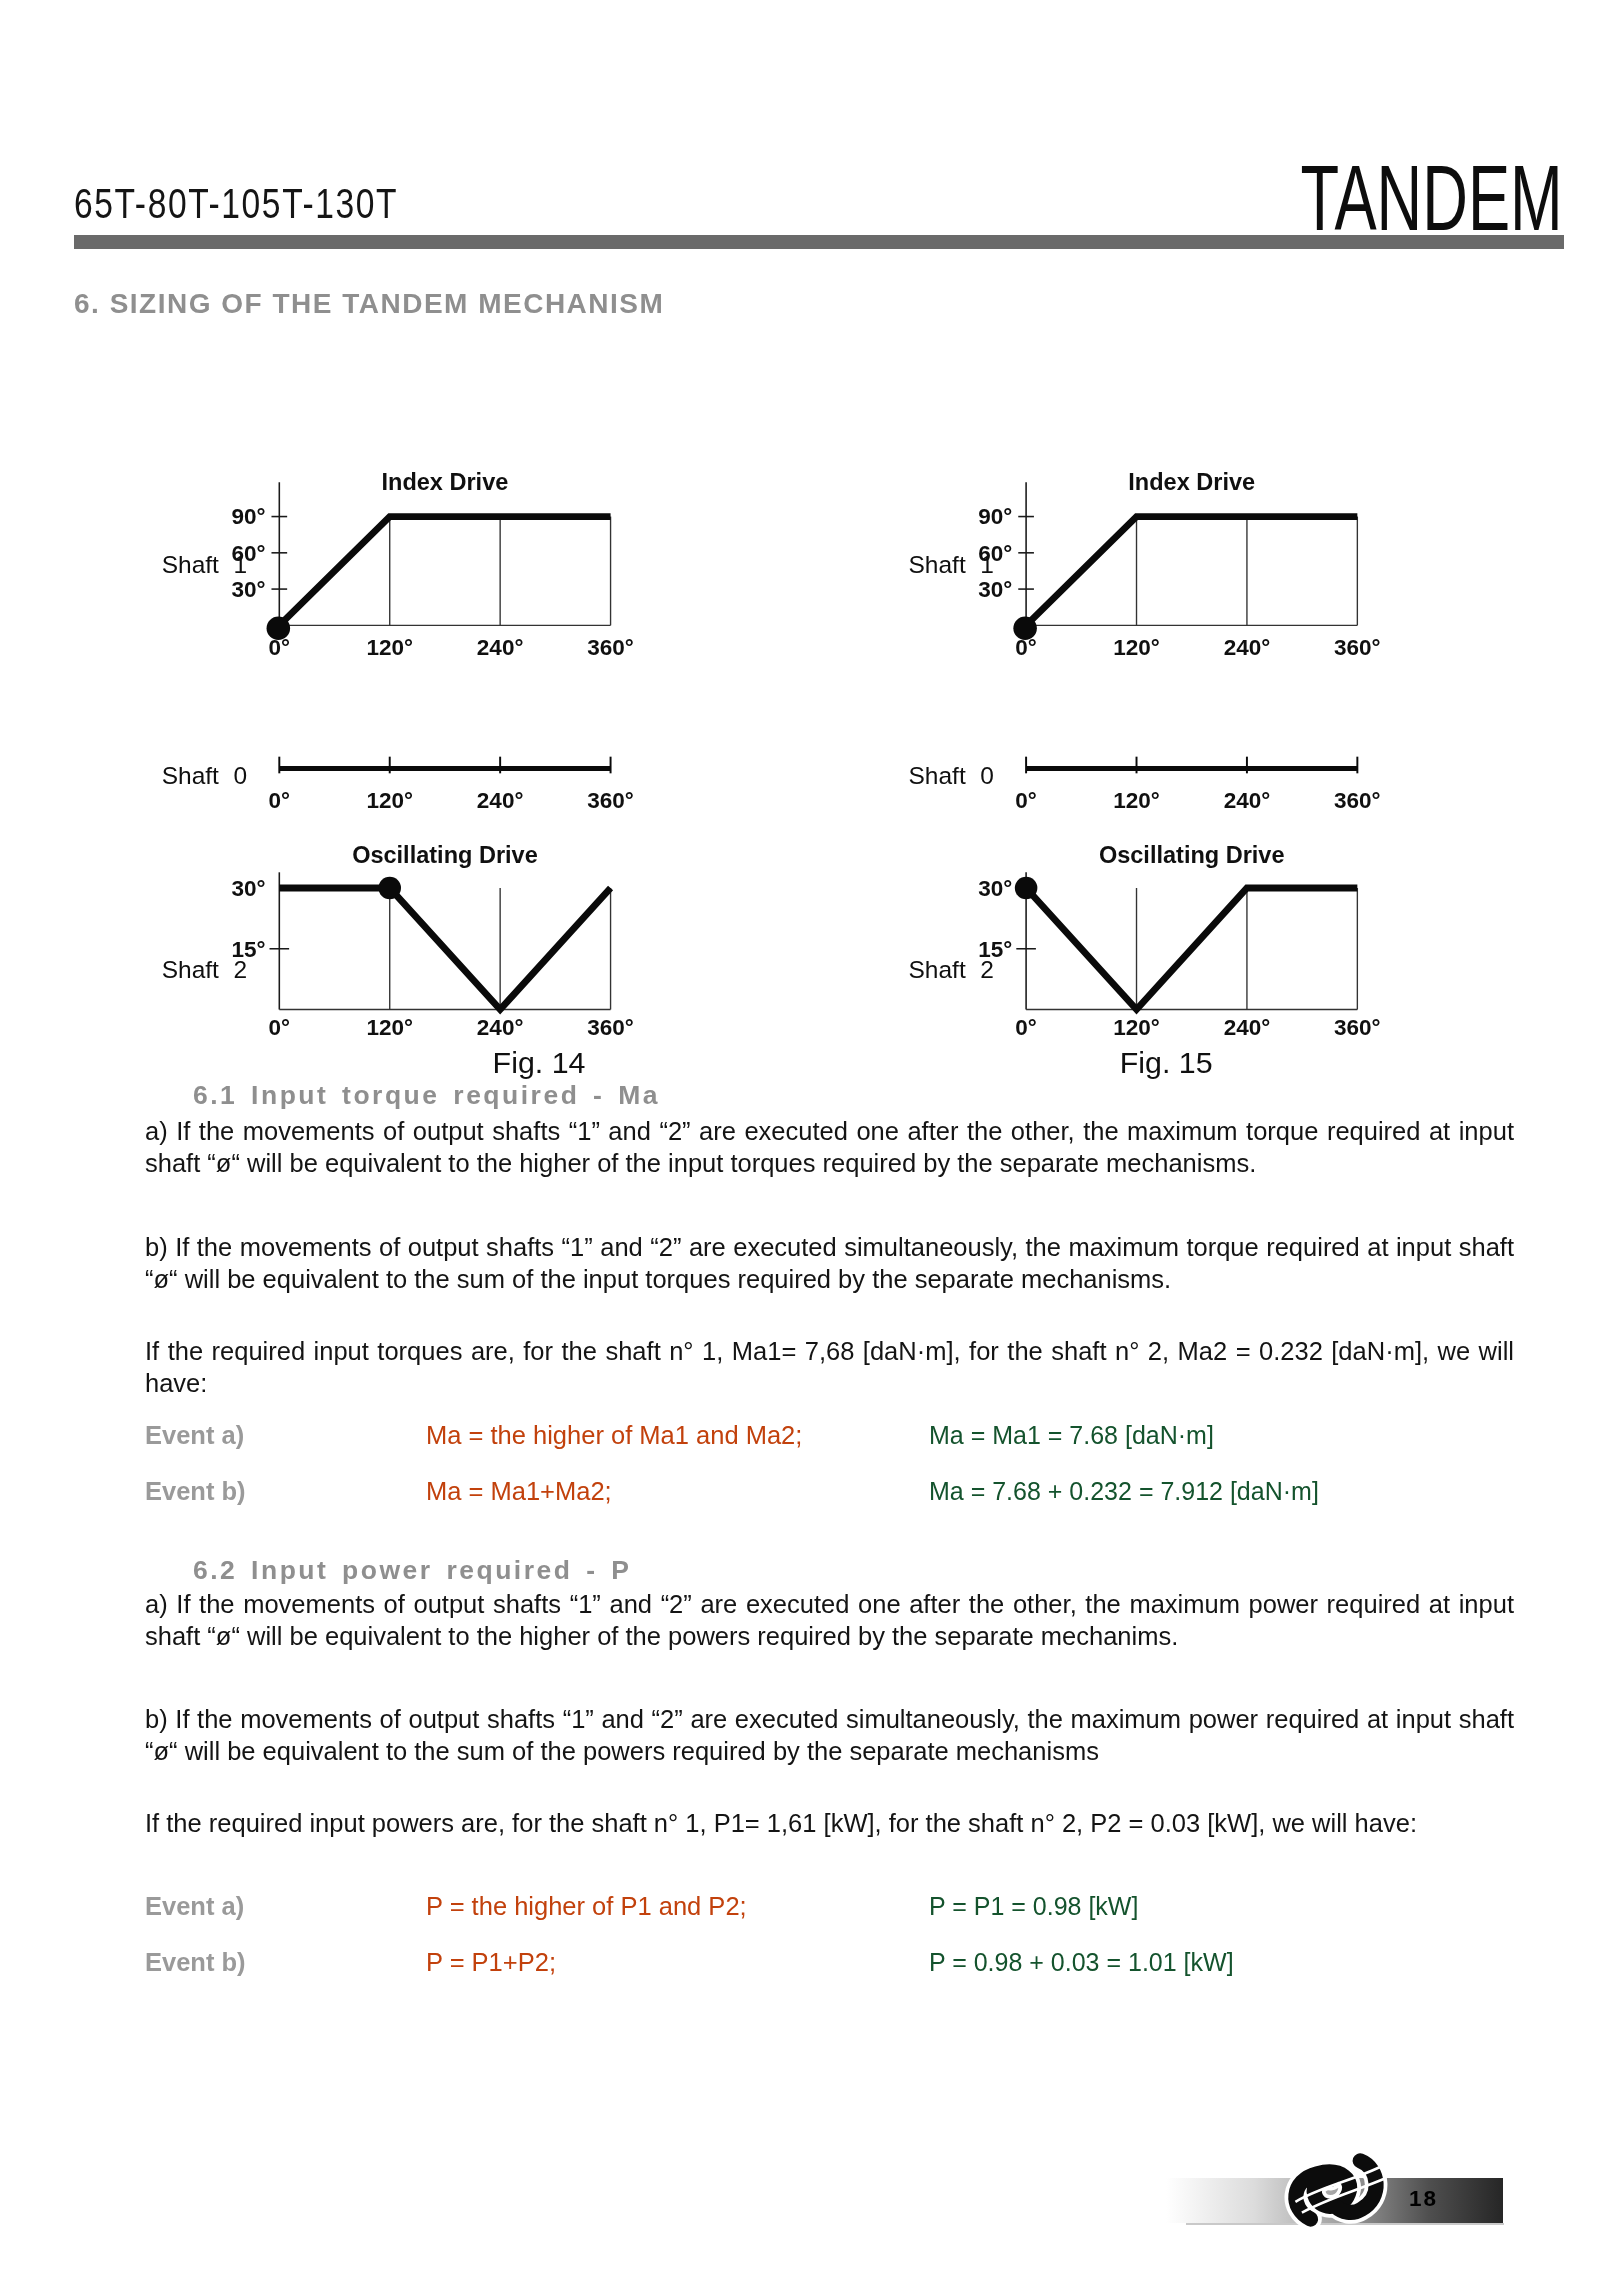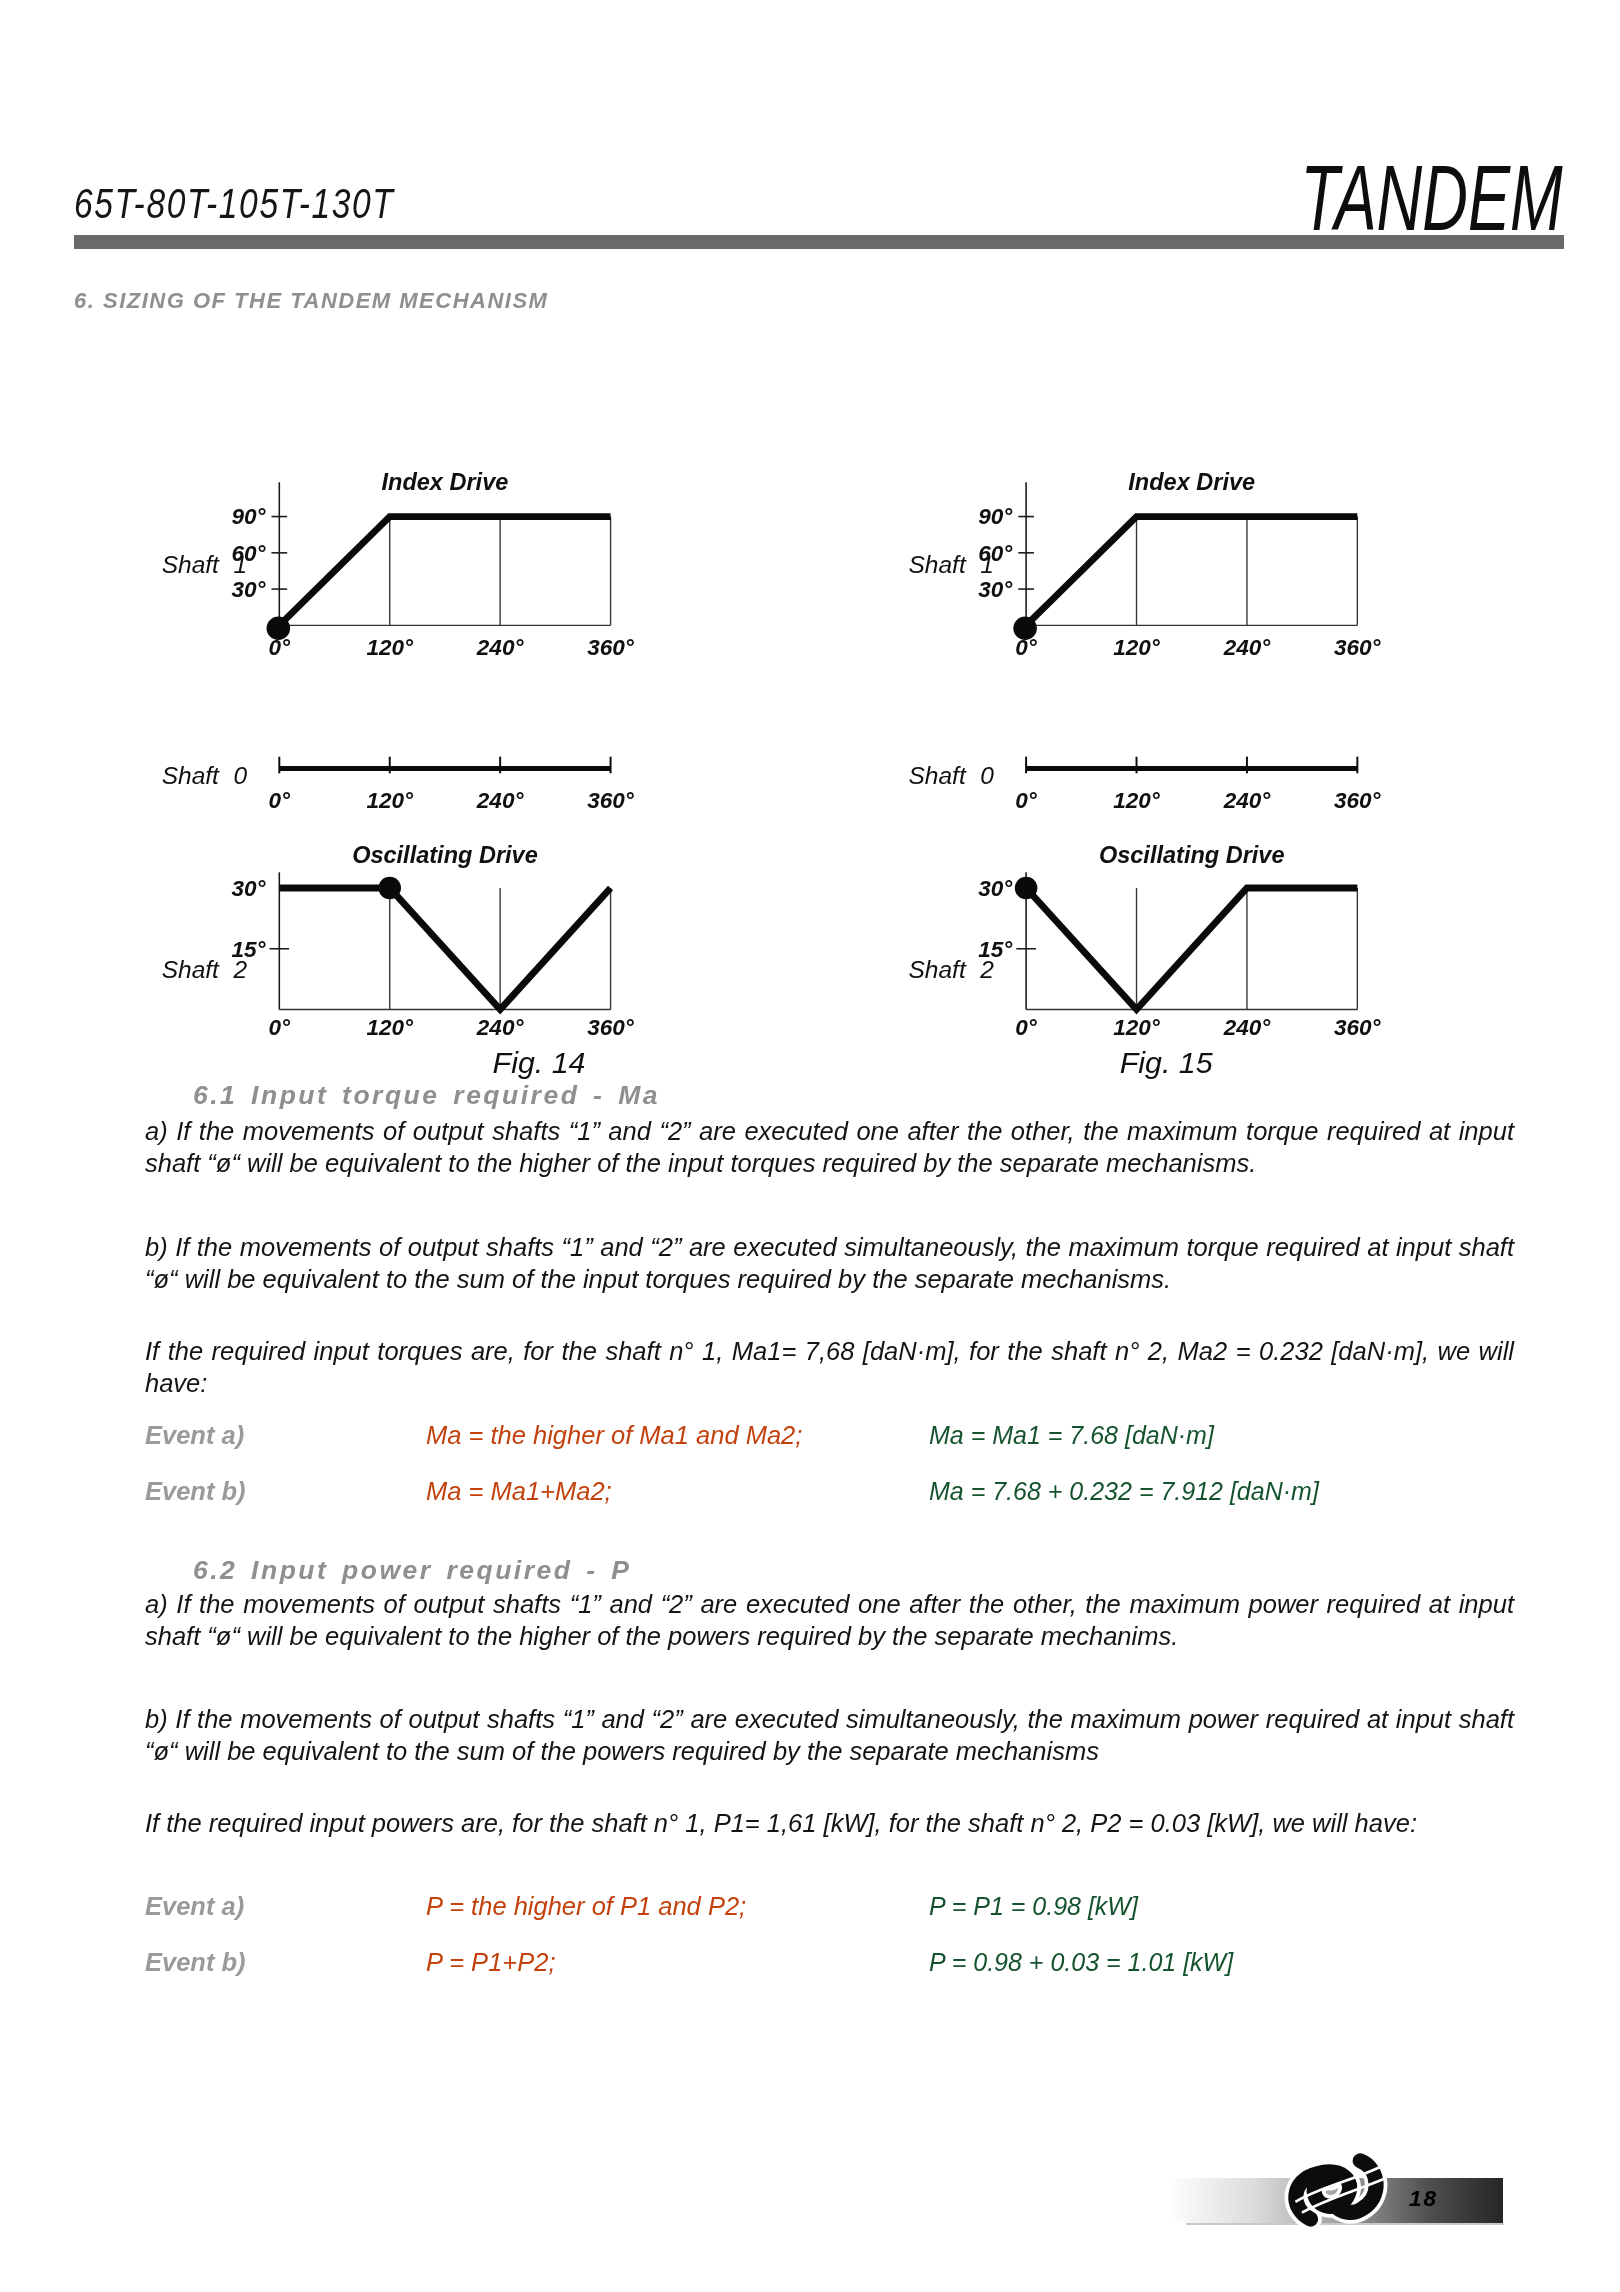--- a/index.html
+++ b/index.html
@@ -1,28 +1,28 @@
 <!DOCTYPE html>
 <html><head>
 <meta charset="utf-8">
 <style>
   html,body{margin:0;padding:0;background:#e8e8e8;}
   .page{position:relative;width:1620px;height:2293px;background:#ffffff;margin:0 auto;
-        font-family:"Liberation Sans",sans-serif;color:#161616;overflow:hidden;font-style:italic;}
+        font-family:"Liberation Sans",sans-serif;color:#161616;overflow:hidden;}
   .abs{position:absolute;}
 
   
   .hdr-left{left:74px;top:180px;font-size:42px;font-weight:400;letter-spacing:2px;
             transform:scaleX(.80);transform-origin:left top;color:#151515;white-space:nowrap;}
   .brand{top:145px;right:57px;font-size:93px;font-weight:400;letter-spacing:0;
          transform:scaleX(.68);transform-origin:right top;color:#0d0d0d;white-space:nowrap;}
   .hdr-bar{left:74px;top:235px;width:1490px;height:13.7px;background:#6a6a6a;}
 
   
-  .h1{left:74px;top:288px;font-size:22px;font-weight:bold;color:#8f8f8f;letter-spacing:1.5px;white-space:nowrap;}
+  .h1{left:74px;top:288px;font-size:28px;font-weight:bold;color:#8f8f8f;letter-spacing:1.5px;white-space:nowrap;}
   .h2{font-size:26.5px;font-weight:bold;color:#8f8f8f;letter-spacing:2.5px;word-spacing:3.9px;white-space:nowrap;margin-left:48px;}
 
   
   .body-text{font-size:25.5px;line-height:32px;text-align:justify;color:#141414;}
   .body-text p{margin:0;}
   .intro{left:155px;top:324px;width:1359px;}
   .sect{left:145px;width:1369px;}
 
   
   .event-label{position:absolute;left:145px;top:0;font-size:25.5px;font-weight:bold;color:#9a9a9a;white-space:nowrap;}

